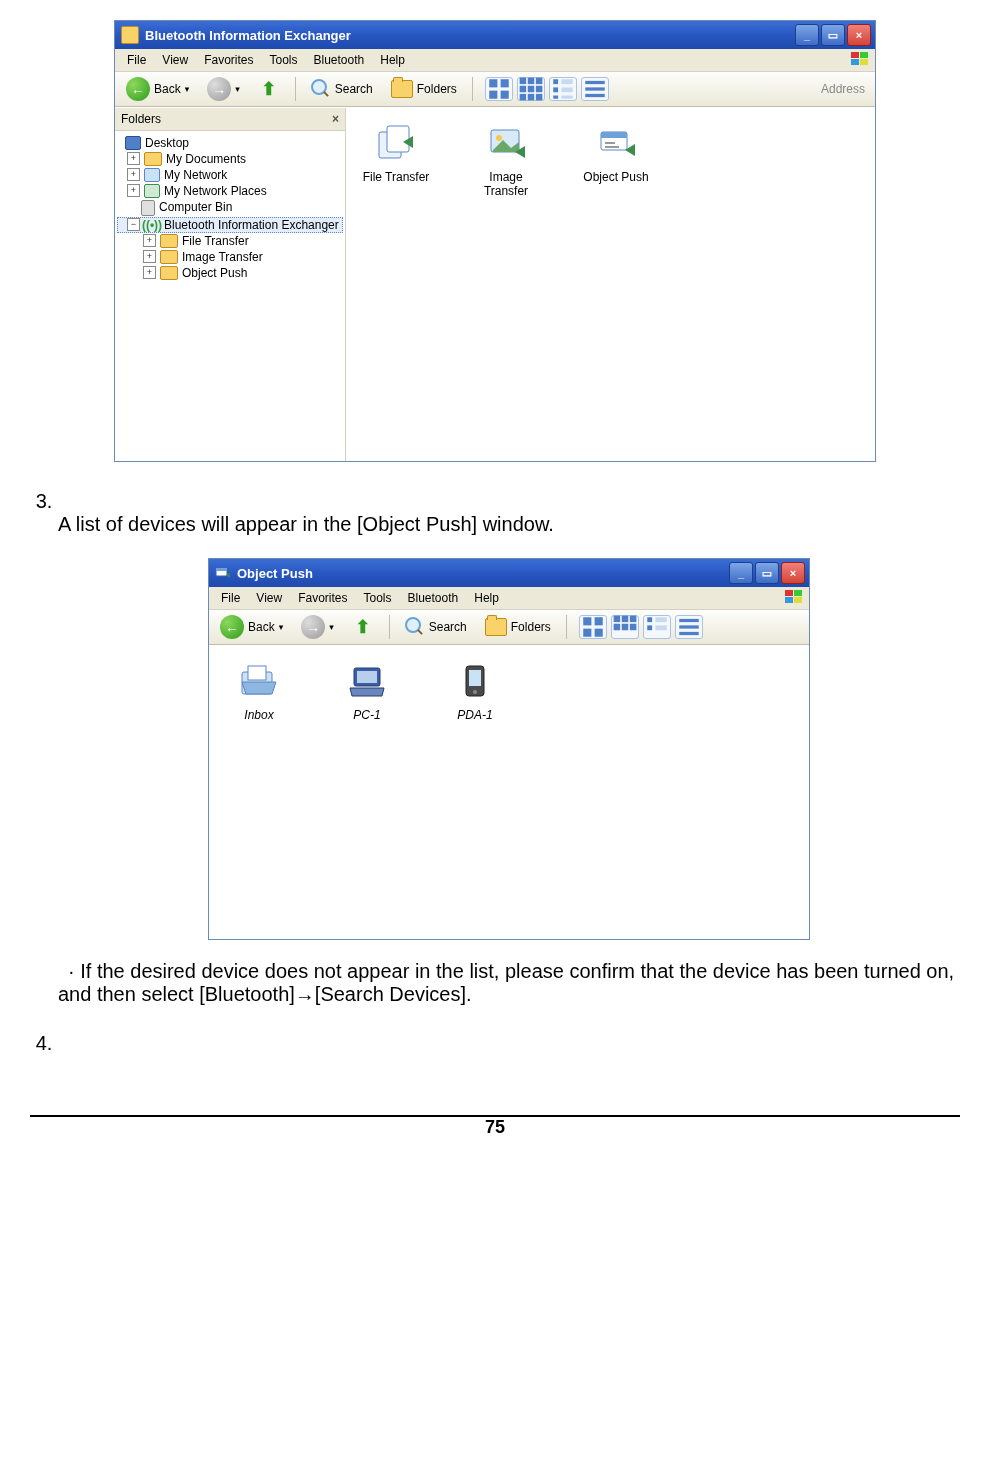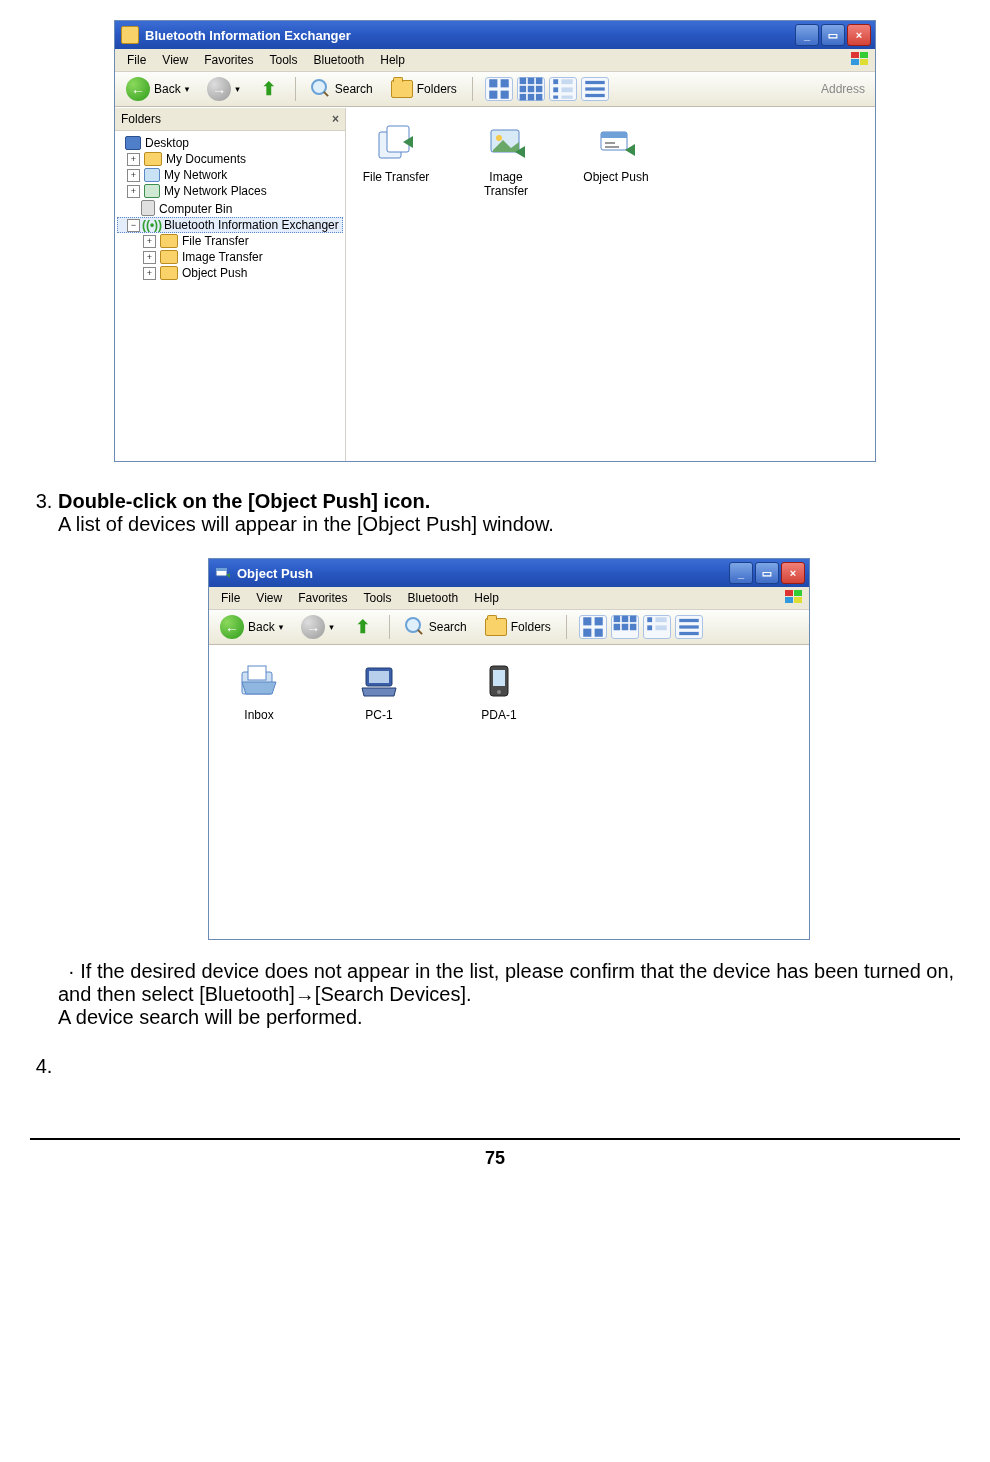--- a/index.html
+++ b/index.html
@@ -151,21 +151,21 @@
     height: 22px;
     background: #ece9d8;
     border-bottom: 1px solid #d4d0c8;
     display:flex; align-items:center; justify-content:space-between;
     padding: 0 6px;
     font-size: 12px;
   }
   .close-x { cursor:pointer; font-weight:bold; color:#555; }
   .tree { padding: 4px 2px; }
   .tree-row {
-    display:flex; align-items:flex-end; gap:4px;
+    display:flex; align-items:flex-start; gap:4px;
     padding:1px 2px; cursor:pointer;
     white-space:nowrap;
   }
   .tree-row.sel { background:#e3edfb; border:1px dotted #5a87c8; padding:0 1px; }
   .plus {
     width:11px; height:11px;
     border:1px solid #888;
     display:flex; align-items:center; justify-content:center;
     font-size:9px; line-height:1; color:#333;
     background:#fff;
@@ -198,21 +198,20 @@
   
   ol.steps { list-style: decimal; margin: 28px 0 0 0; padding-left: 28px; }
   ol.steps > li { margin-bottom: 26px; }
   .step-title { font-weight: bold; }
   .note-label { font-weight: bold; margin-top: 18px; display:block; }
   .note-body { margin-top: 4px; }
   .indent { padding-left: 10px; }
   .page-footer {
     margin-top: 60px;
     border-top: 2px solid #000;
-    padding-top: 8px;
     text-align: center;
     font-size: 18px;
     font-weight: bold;
   }
 </style>
 </head>
 <body>
 
 <div class="window win1">
   <div class="titlebar">
@@ -397,21 +396,21 @@
             </svg>
         </div>
         <span>Object Push</span>
       </div>
     </div>
   </div>
 </div>
 
 <ol class="steps" start="3">
   <li>
-    <span class="step-title">Double-click on the [Object Push] icon.</span><br>
+    <br>
     <span>A list of devices will appear in the [Object Push] window.</span>
 
     
     <div style="height:22px"></div>
     <div class="window win2">
       <div class="titlebar">
         <div style="width:16px;height:16px;margin-right:6px;">
           <svg viewBox="0 0 16 16">
               <rect x="1" y="3" width="11" height="8" rx="1" fill="#fff" stroke="#3a63b0"></rect>
               <rect x="1" y="3" width="11" height="3" fill="#6fa1d8"></rect>
@@ -492,21 +491,21 @@
           <div class="vbtn">
               <svg viewBox="0 0 16 16">
                 <rect x="2" y="3" width="12" height="2" fill="#4f7fc9"></rect>
                 <rect x="2" y="7" width="12" height="2" fill="#4f7fc9"></rect>
                 <rect x="2" y="11" width="12" height="2" fill="#4f7fc9"></rect>
               </svg>
             </div>
         </div>
       </div>
       <div class="body-area">
-        <div class="content-pane" style="gap:40px;">
+        <div class="content-pane" style="gap:28px;font-style:italic;">
           <div class="big-icon-item">
             <div class="big-icon">
               <svg viewBox="0 0 42 40">
                   <rect x="4" y="10" width="30" height="22" rx="2" fill="#cde1f3" stroke="#5a87c8"></rect>
                   <rect x="10" y="4" width="18" height="14" fill="#fff" stroke="#5a87c8"></rect>
                   <path d="M4 20 L38 20 L34 32 L8 32 Z" fill="#8fb6de" stroke="#5a87c8"></path>
                 </svg>
             </div>
             <span>Inbox</span>
           </div>
@@ -530,21 +529,20 @@
             </div>
             <span>PDA-1</span>
           </div>
         </div>
       </div>
     </div>
 
     <div class="note-body">
       <span class="indent">·</span>
       <span>If the desired device does not appear in the list, please confirm that the device has been turned on, and then select [Bluetooth]→[Search Devices].</span><br>
-      <span>A device search will be performed.</span>
     </div>
   </li>
 
   <li>
     <br>
   </li>
 </ol>
 
 <div class="page-footer">75</div>
 

